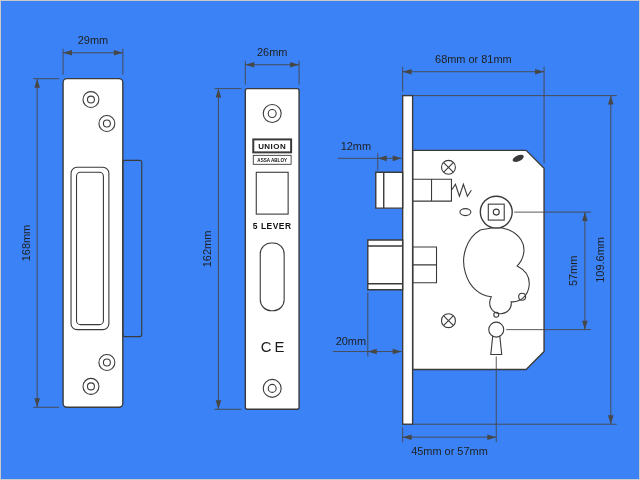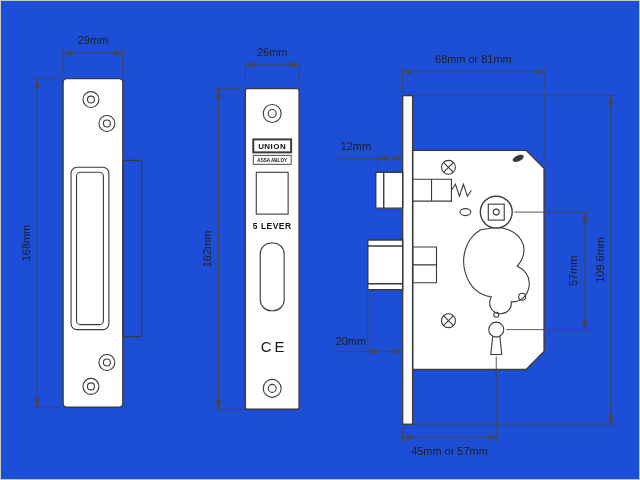--- a/index.html
+++ b/index.html
@@ -1,16 +1,16 @@
 <!DOCTYPE html>
 <html><head>
 <meta charset="utf-8">
 <style>
   html,body{margin:0;padding:0;background:#ffffff;}
-  .frame{width:640px;height:480px;background:#1d4ed8;border:1px solid #c9c9c9;box-sizing:border-box;}
+  .frame{width:640px;height:480px;background:#3b82f6;border:1px solid #c9c9c9;box-sizing:border-box;}
   .frame svg{display:block;width:100%;height:100%;}
   .outline{fill:#ffffff;stroke:#3a3a3a;stroke-width:1.4;}
   .detail{fill:none;stroke:#3a3a3a;stroke-width:1.1;}
   .detail-fill{fill:#3a3a3a;stroke:none;}
   .dim-line{fill:none;stroke:#474747;stroke-width:0.9;}
   .dim-arrow{fill:#474747;stroke:none;}
   .dim-label{font-family:"Liberation Sans",sans-serif;font-size:11px;fill:#1f1f1f;text-anchor:middle;}
   .brand-label{font-family:"Liberation Sans",sans-serif;font-size:8px;font-weight:bold;fill:#111;text-anchor:middle;letter-spacing:0.5px;}
   .brand-sub-label{font-family:"Liberation Sans",sans-serif;font-size:4.6px;font-weight:bold;fill:#111;text-anchor:middle;}
   .model-label{font-family:"Liberation Sans",sans-serif;font-size:8.5px;font-weight:bold;fill:#111;text-anchor:middle;letter-spacing:0.5px;}

